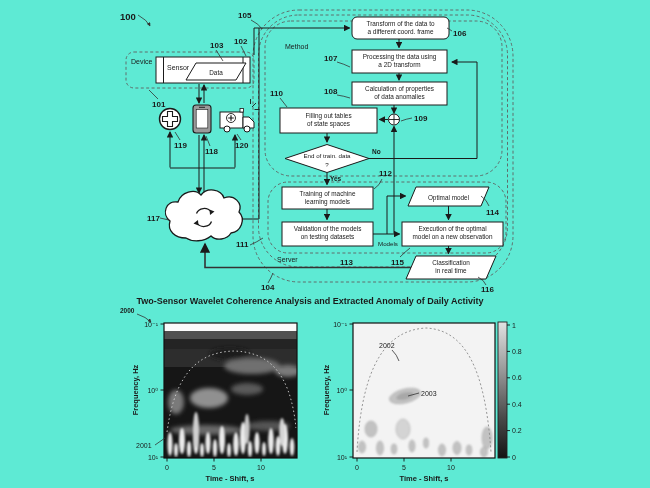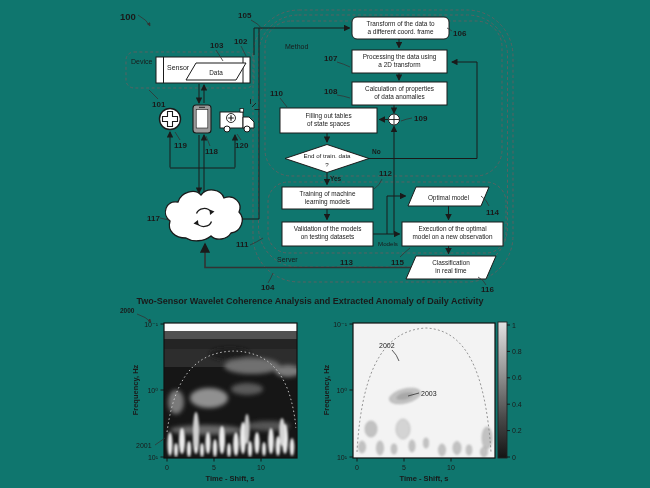--- a/index.html
+++ b/index.html
@@ -1,16 +1,16 @@
 <!DOCTYPE html>
 <html><head>
 <meta charset="utf-8">
 <style>
   html,body{margin:0;padding:0;background:#fff;}
-  .page{position:relative;width:650px;height:488px;background:#0f766e;overflow:hidden;}
+  .page{position:relative;width:650px;height:488px;background:#5eead4;overflow:hidden;}
   svg{font-family:"Liberation Sans","DejaVu Sans",sans-serif;}
   text{fill:#1a1a1a;}
   .bt{font-size:6.4px;text-anchor:middle;}
   .bts{font-size:6.2px;text-anchor:middle;}
   .num{font-size:8px;font-weight:bold;}
   .numbig{font-size:9.5px;font-weight:bold;}
   .reg{font-size:7px;}
   .yn{font-size:6.5px;font-weight:bold;}
   .models{font-size:6.2px;text-anchor:middle;}
   .tick{font-size:7px;}

